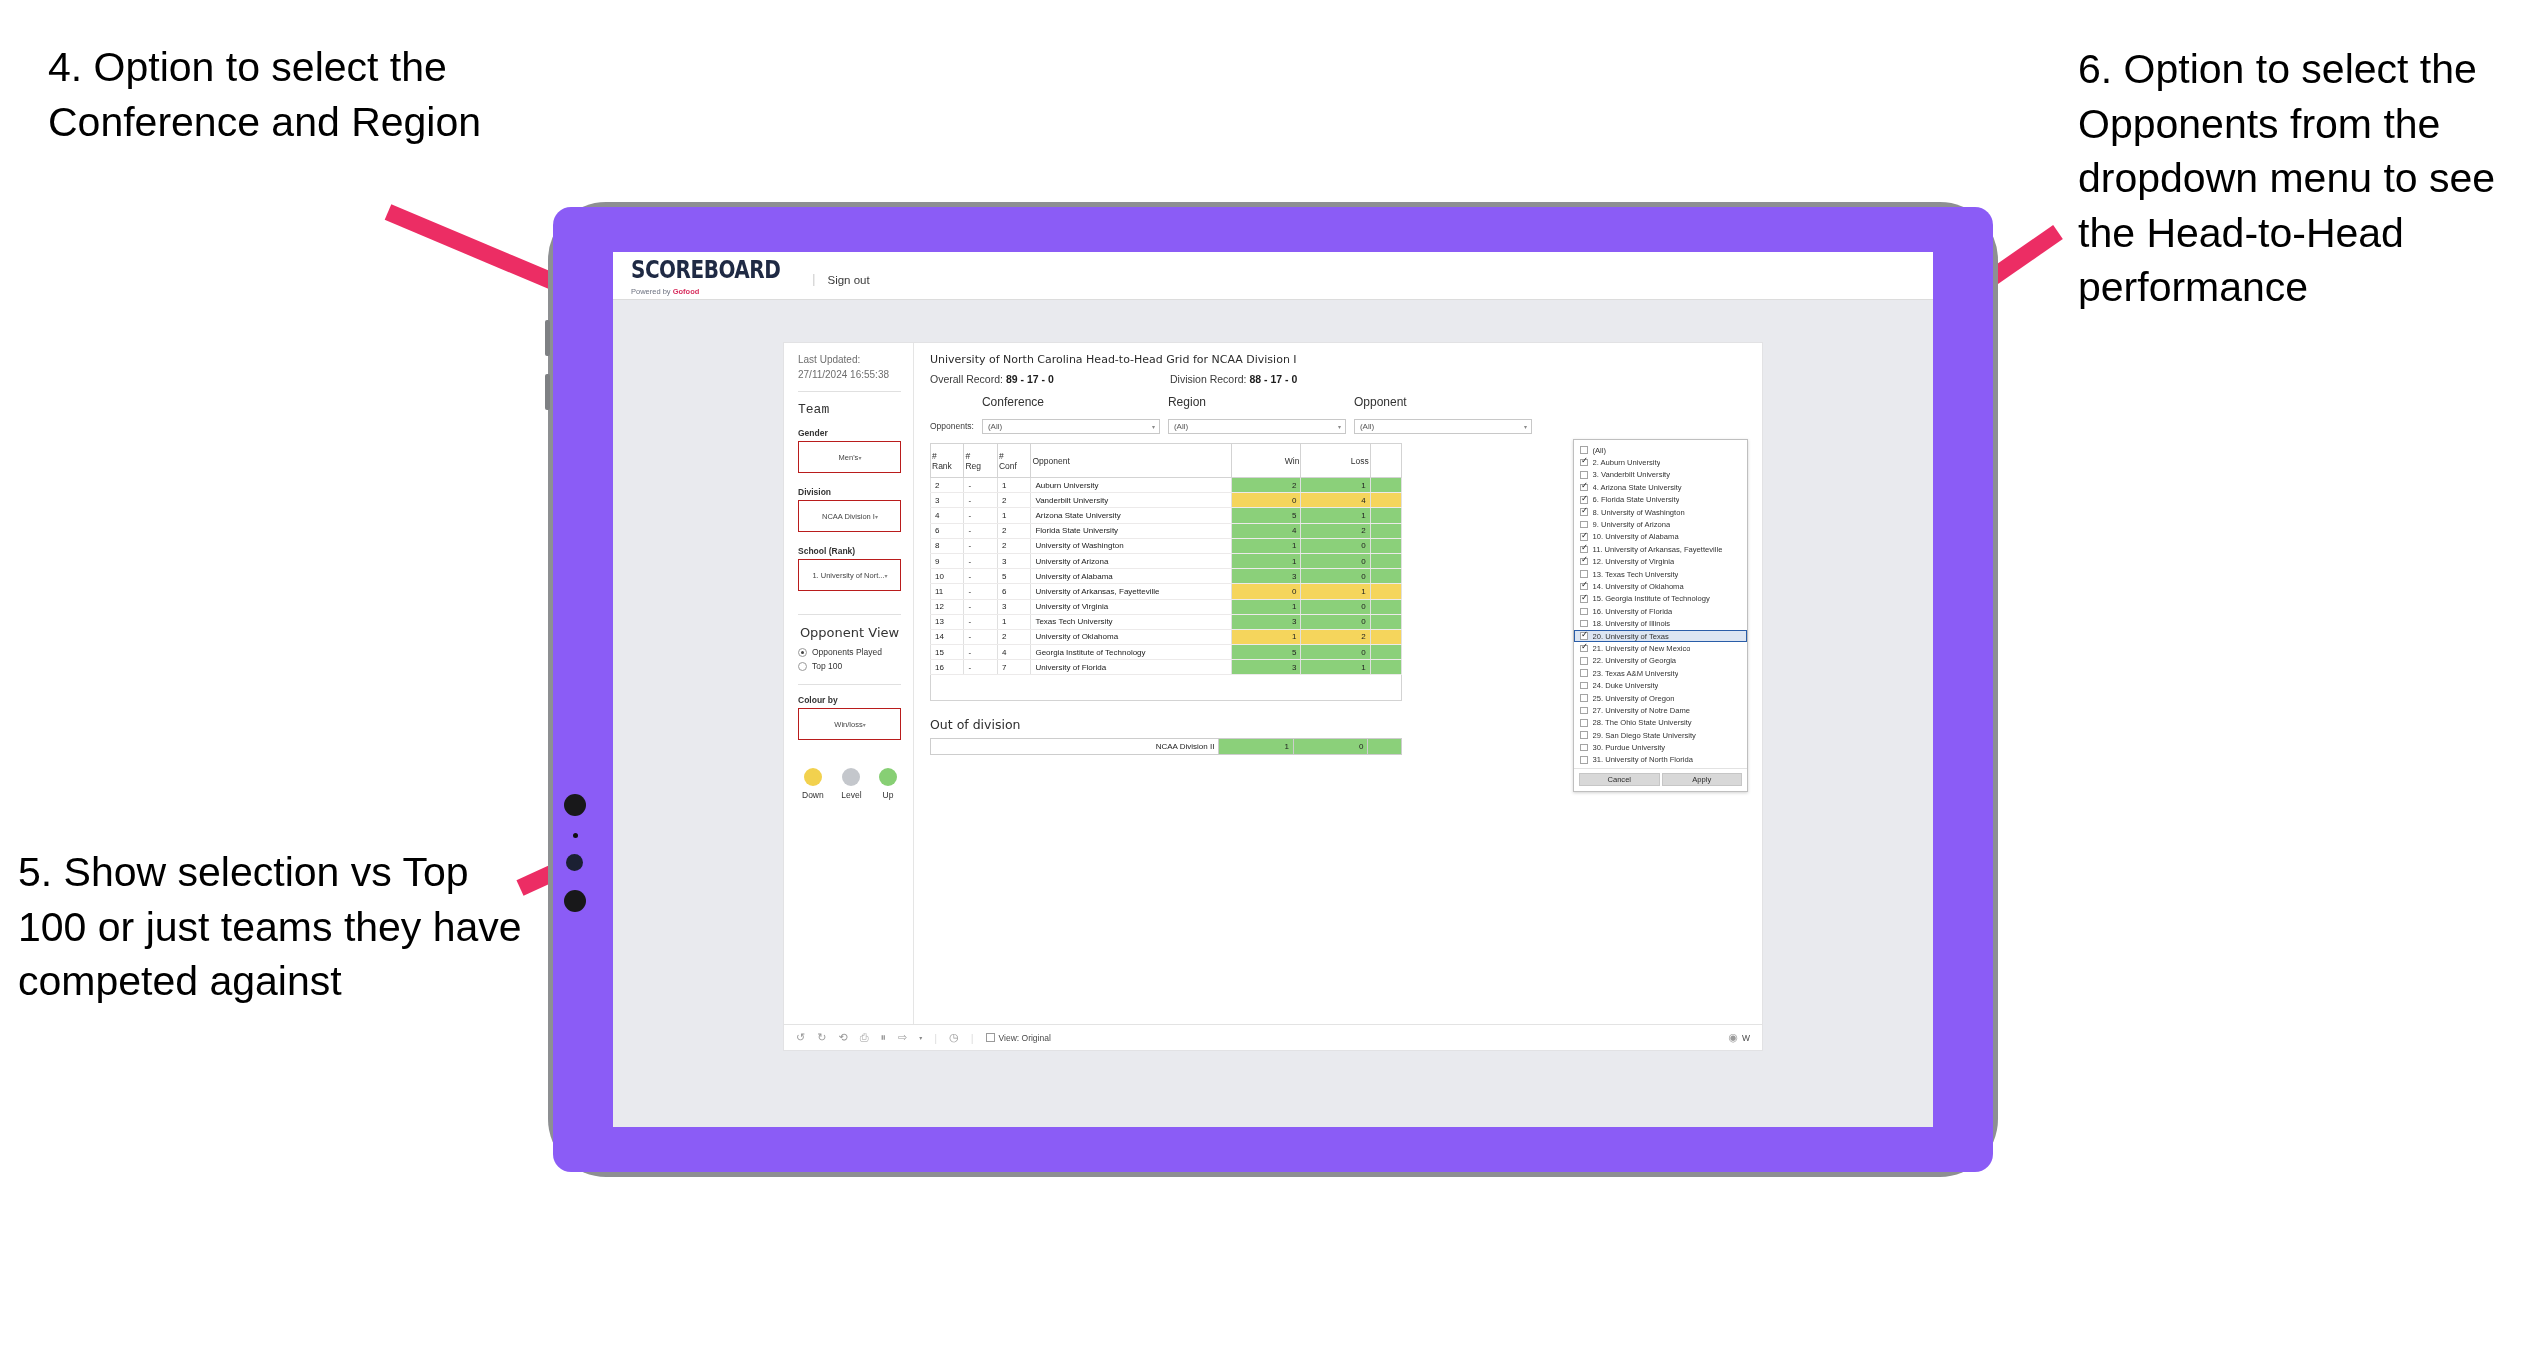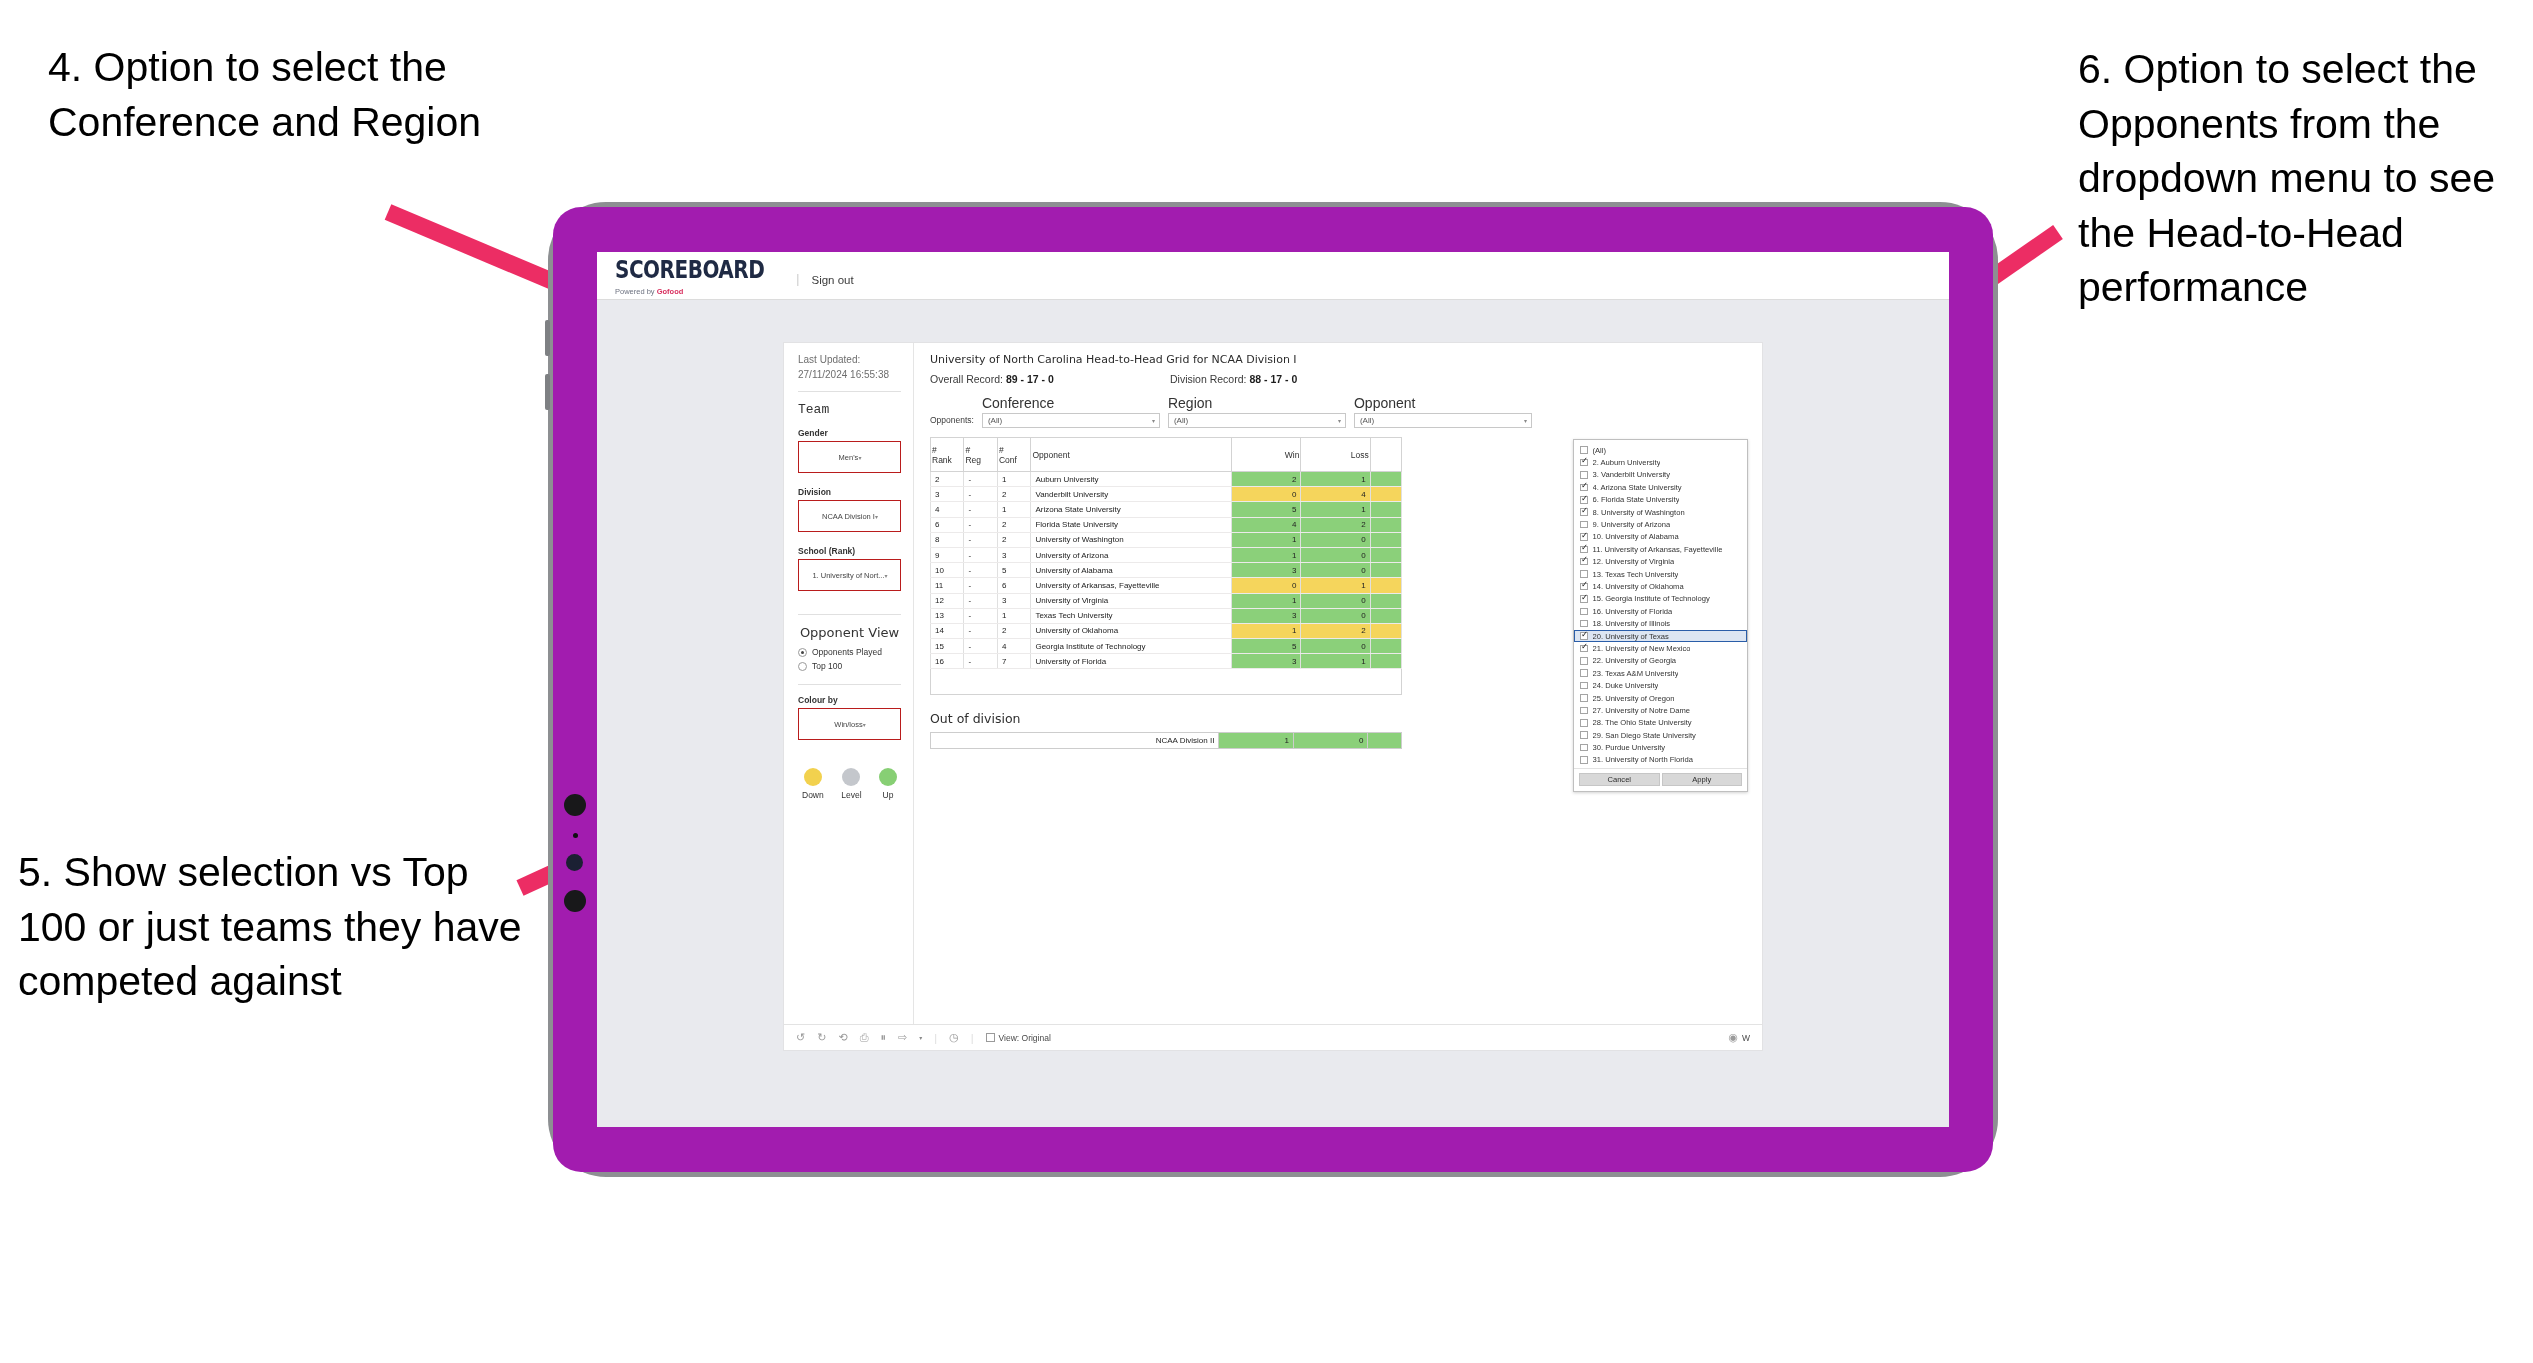--- a/index.html
+++ b/index.html
@@ -30,23 +30,23 @@
   
   #tablet {
     position:absolute; left:548px; top:202px;
     width:1450px; height:975px;
     background:#8d8f92;
     border-radius:58px;
     padding:5px;
   }
   #tablet-inner {
     width:100%; height:100%;
-    background:#a21caf;
-    border-radius:28px;
-    padding:45px 44px;
+    background:#8b5cf6;
+    border-radius:18px;
+    padding:45px 60px;
   }
   #screen {
     width:100%; height:100%;
     background:#e9eaee;
     overflow:hidden;
     position:relative;
   }
   .side-btn {
     position:absolute; background:#7e8083; border-radius:2px;
   }
@@ -138,21 +138,21 @@
   
   #main { flex:1; padding:10px 14px 0 16px; min-width:0; position:relative; }
   #viz-title { font-size:11px; color:#2b2b2b; margin-bottom:7px; font-family:"DejaVu Sans", sans-serif;}
   #records { display:flex; font-size:10.5px; color:#3a3a3a; margin-bottom:10px; }
   #records .rec { width:240px; }
   #records .rec b { color:#1d1d1d; }
 
   #filters { display:flex; align-items:flex-end; gap:8px; margin-bottom:9px; }
   #filters .opp-lbl { font-size:8.5px; color:#3b3b3b; padding-bottom:3px; }
   .f-group { display:flex; flex-direction:column; }
-  .f-group .f-lbl { font-size:14px; color:#333; margin-bottom:2px; }
+  .f-group .f-lbl { font-size:12px; color:#333; margin-bottom:10px; }
   .f-sel {
     height:15px; width:178px; border:1px solid #c8c8c8; background:#fff;
     display:flex; align-items:center; justify-content:space-between;
     padding:0 4px 0 5px; font-size:8px; color:#555;
   }
 
   
   table.h2h { border-collapse:collapse; width:472px; table-layout:fixed; font-size:8px; }
   table.h2h th {
     border:1px solid #d3d3d3; background:#fff; color:#2e2e2e;

